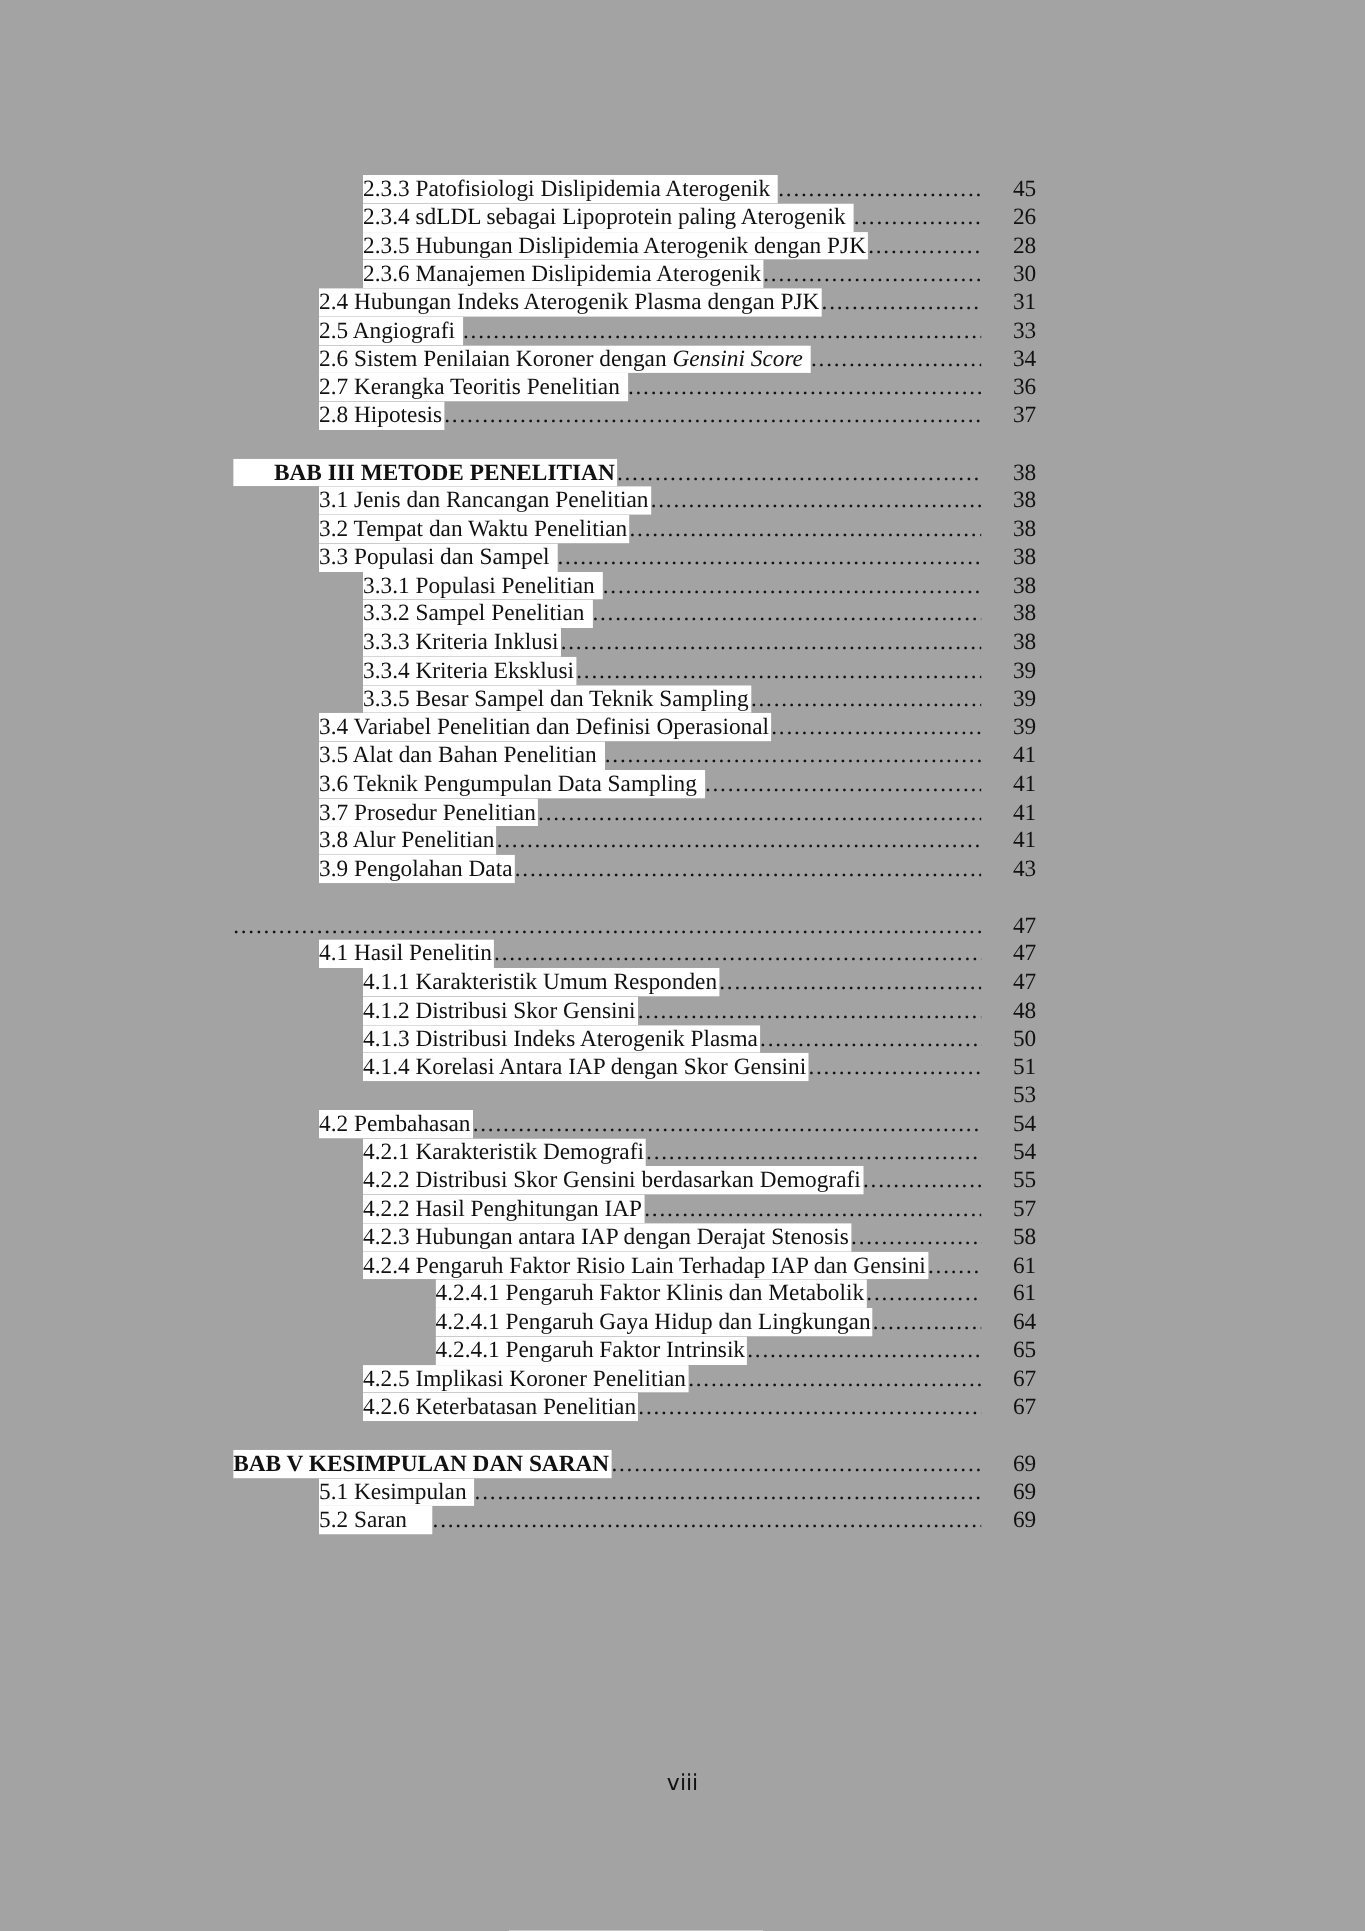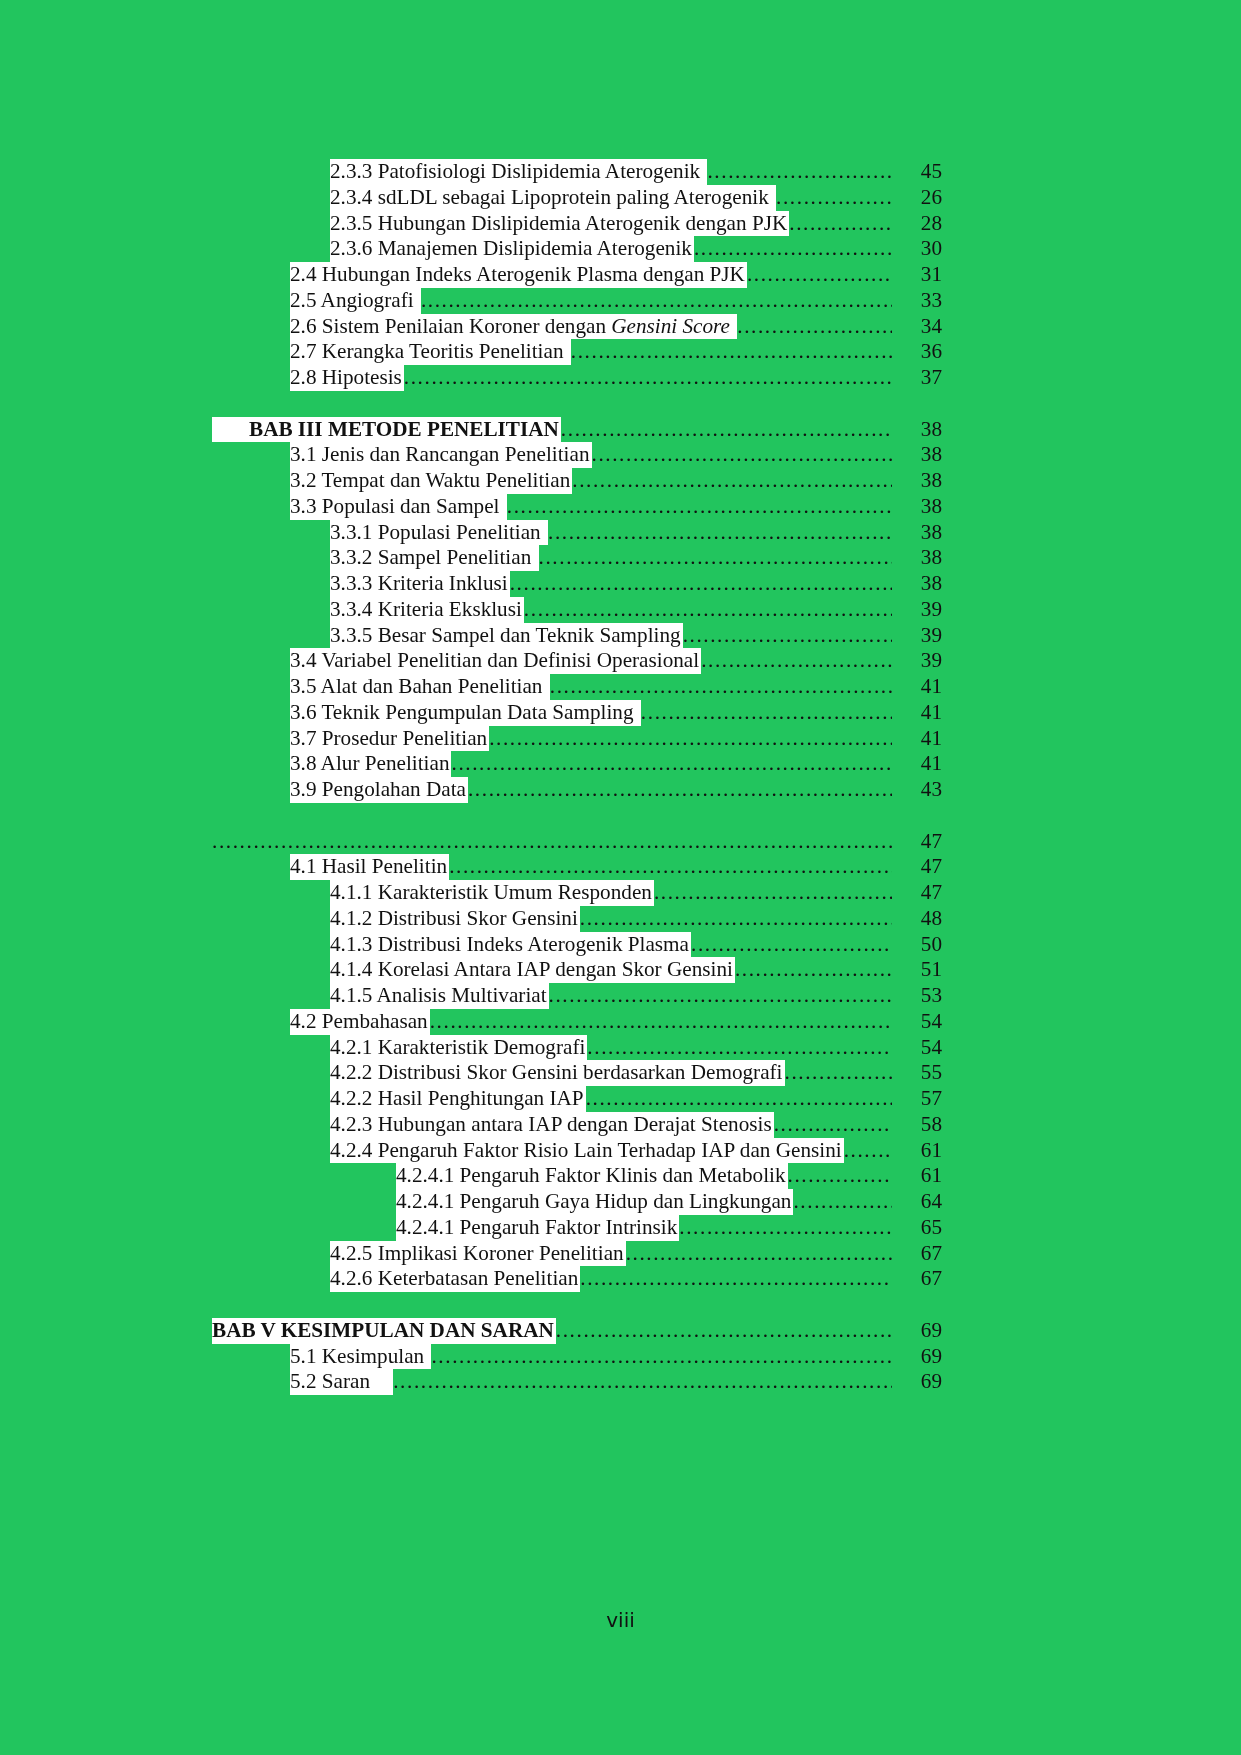--- a/index.html
+++ b/index.html
@@ -1,17 +1,17 @@
 <!DOCTYPE html>
 <html><head>
   <meta charset="utf-8">
   <style>
     html, body { margin: 0; padding: 0; background: #ffffff; }
     body { width: 1241px; height: 1755px; position: relative; overflow: hidden; }
-    .page { position: absolute; left: 0; top: 0; width: 1241px; height: 1755px; background: #22c55e; }
+    .page { position: absolute; left: 0; top: 0; width: 1241px; height: 1755px; background: #a3a3a3; }
     .toc { position: absolute; left: 212px; top: 159px; width: 730px;
            font-family: "Liberation Serif", serif; font-size: 21.2px; color: #111; }
     .row { position: relative; height: 25.75px; line-height: 25.75px; white-space: nowrap; }
     .row.gap { margin-top: 25.75px; }
     .entry { position: absolute; left: 0; right: 50px; top: 0; display: flex; overflow: hidden; }
     .title { flex: 0 0 auto; padding-right: 2px; background: #fff; position: relative; z-index: 1; }
     .leader { flex: 1 1 auto; overflow: hidden; white-space: nowrap; letter-spacing: 1.6px; color: #111; }
     .leader::before { content: "....................................................................................................................................................................................................................................."; }
     .num { position: absolute; right: 0; top: 0; width: 40px; text-align: right; }
     .lvl0 .entry { left: 0; }
@@ -231,24 +231,20 @@
         <span class="num">50</span>
       </div>
       <div class="row lvl2">
         <div class="entry">
           <span class="title"><span style="white-space: pre;">4.1.4 Korelasi Antara IAP dengan Skor Gensini</span></span>
           <span class="leader"></span>
         </div>
         <span class="num">51</span>
       </div>
       <div class="row lvl2">
-        <div class="entry">
-          <span class="title"><span style="white-space: pre;">4.1.5 Analisis Multivariat</span></span>
-          <span class="leader"></span>
-        </div>
         <span class="num">53</span>
       </div>
       <div class="row lvl1">
         <div class="entry">
           <span class="title"><span style="white-space: pre;">4.2 Pembahasan</span></span>
           <span class="leader"></span>
         </div>
         <span class="num">54</span>
       </div>
       <div class="row lvl2">

